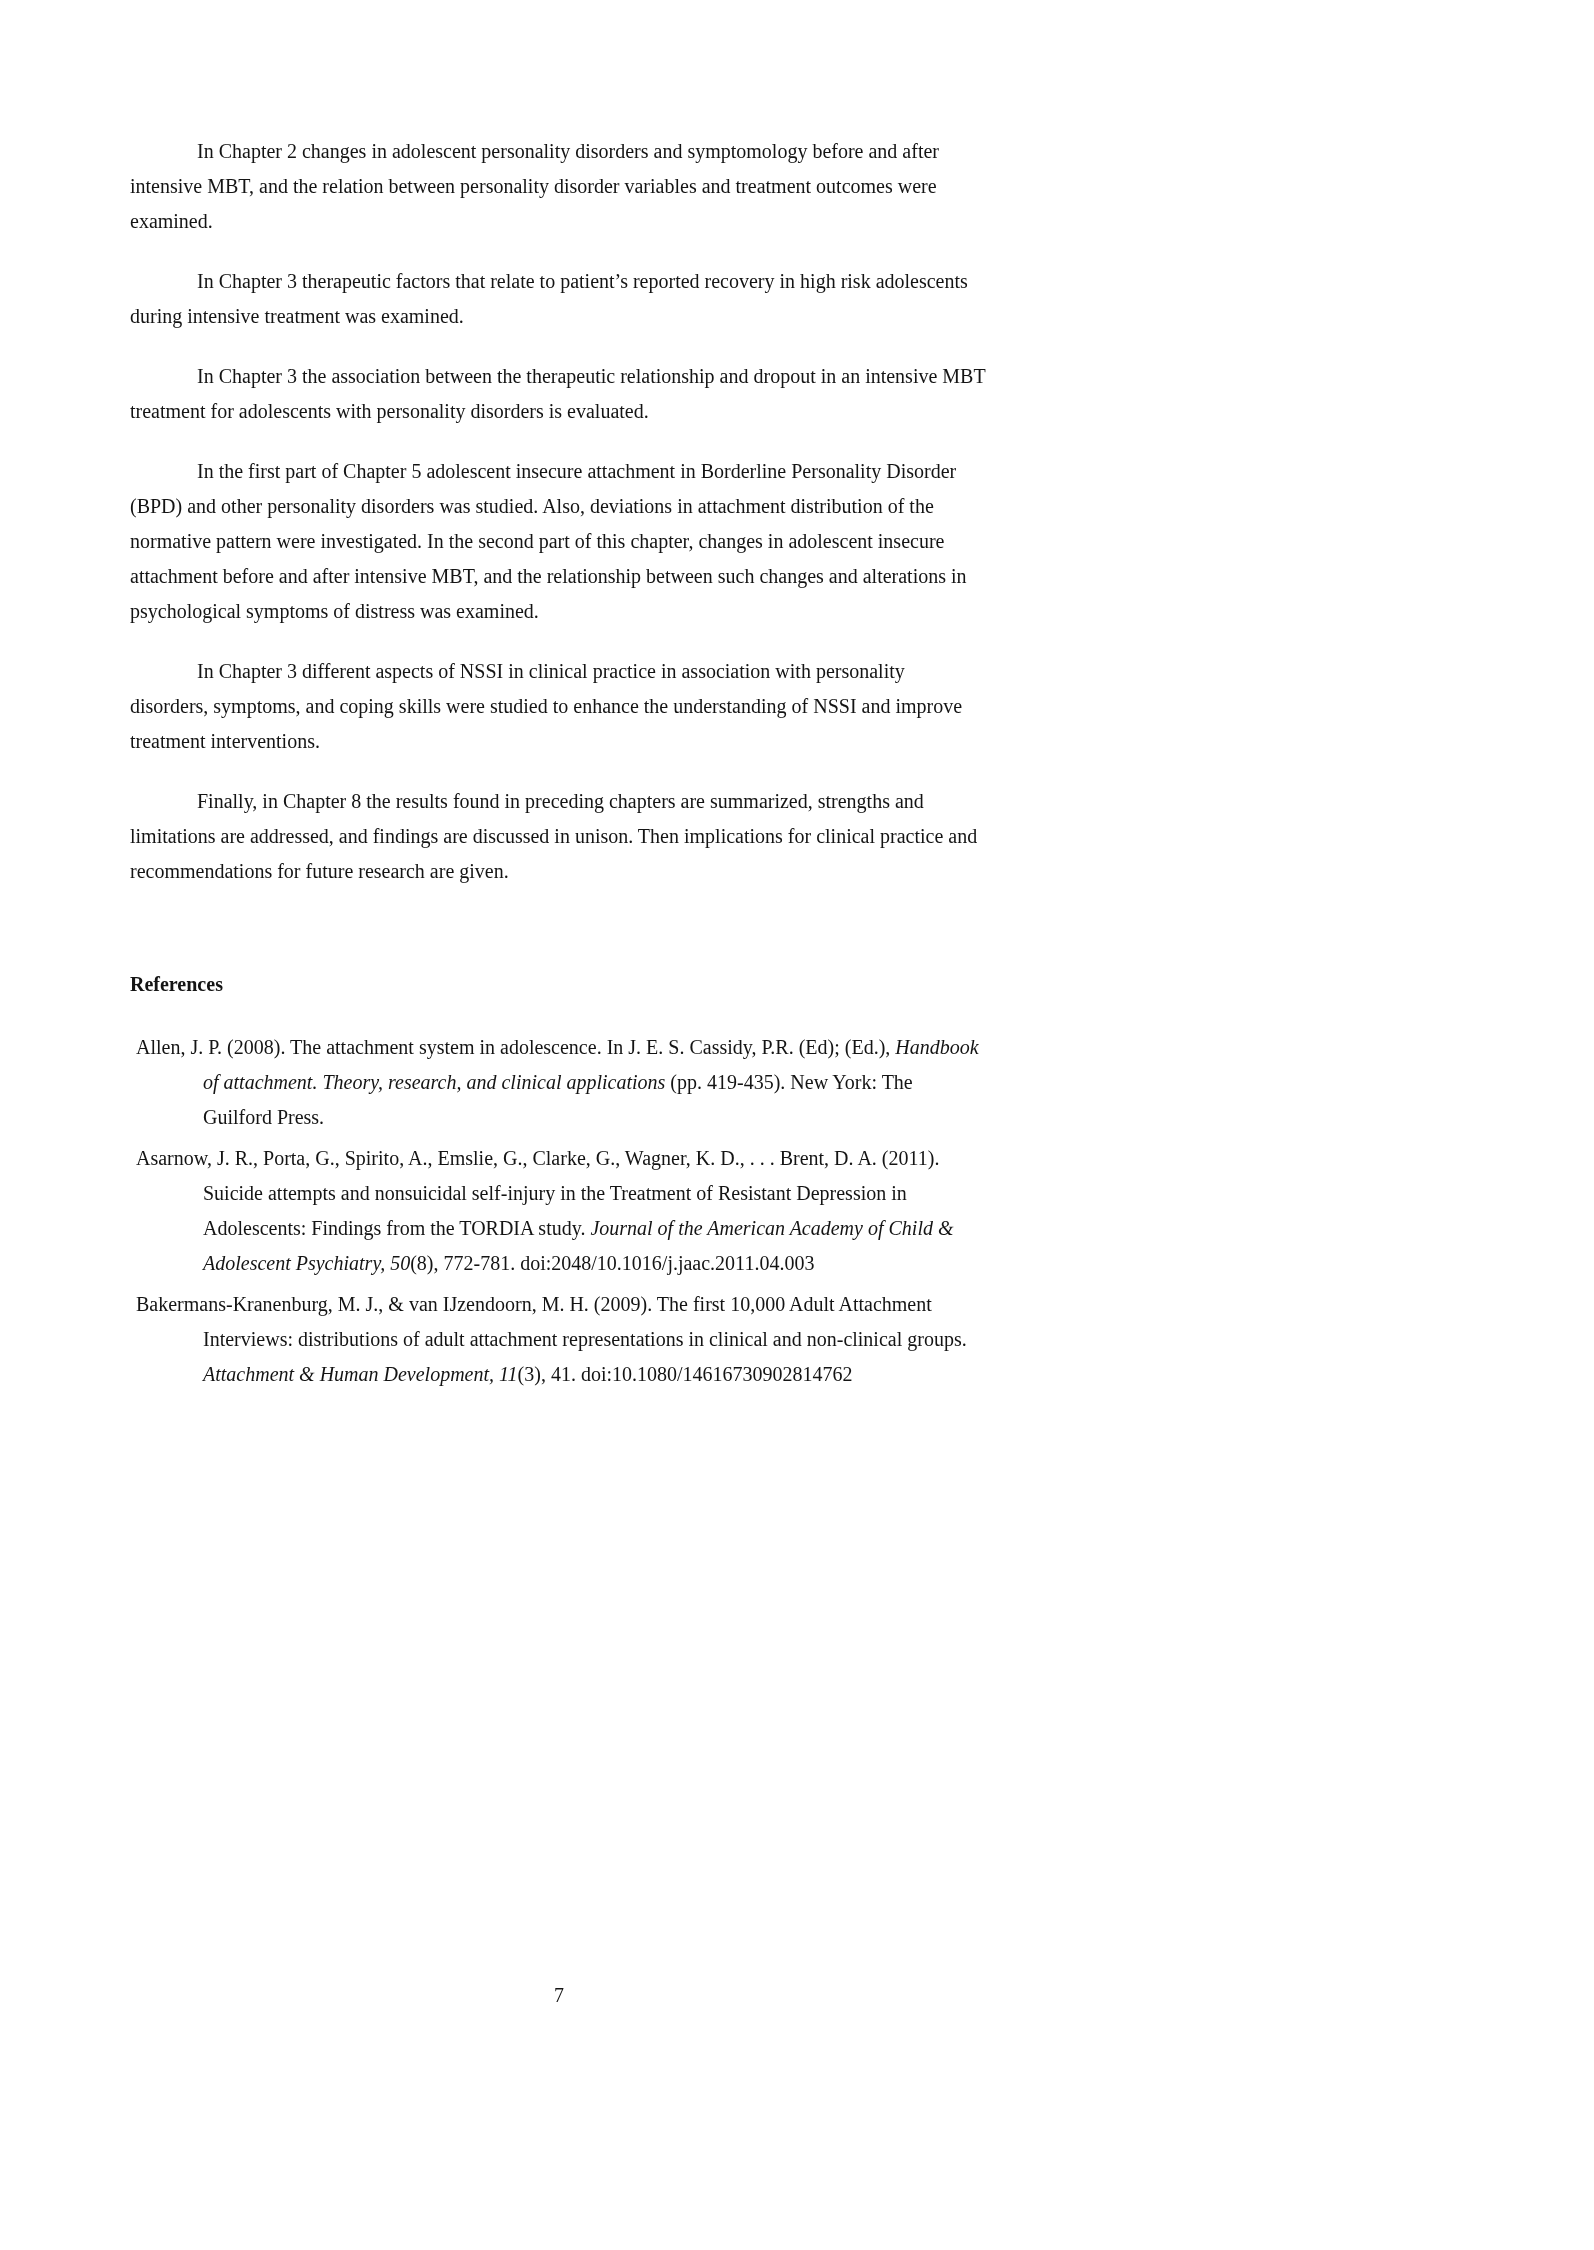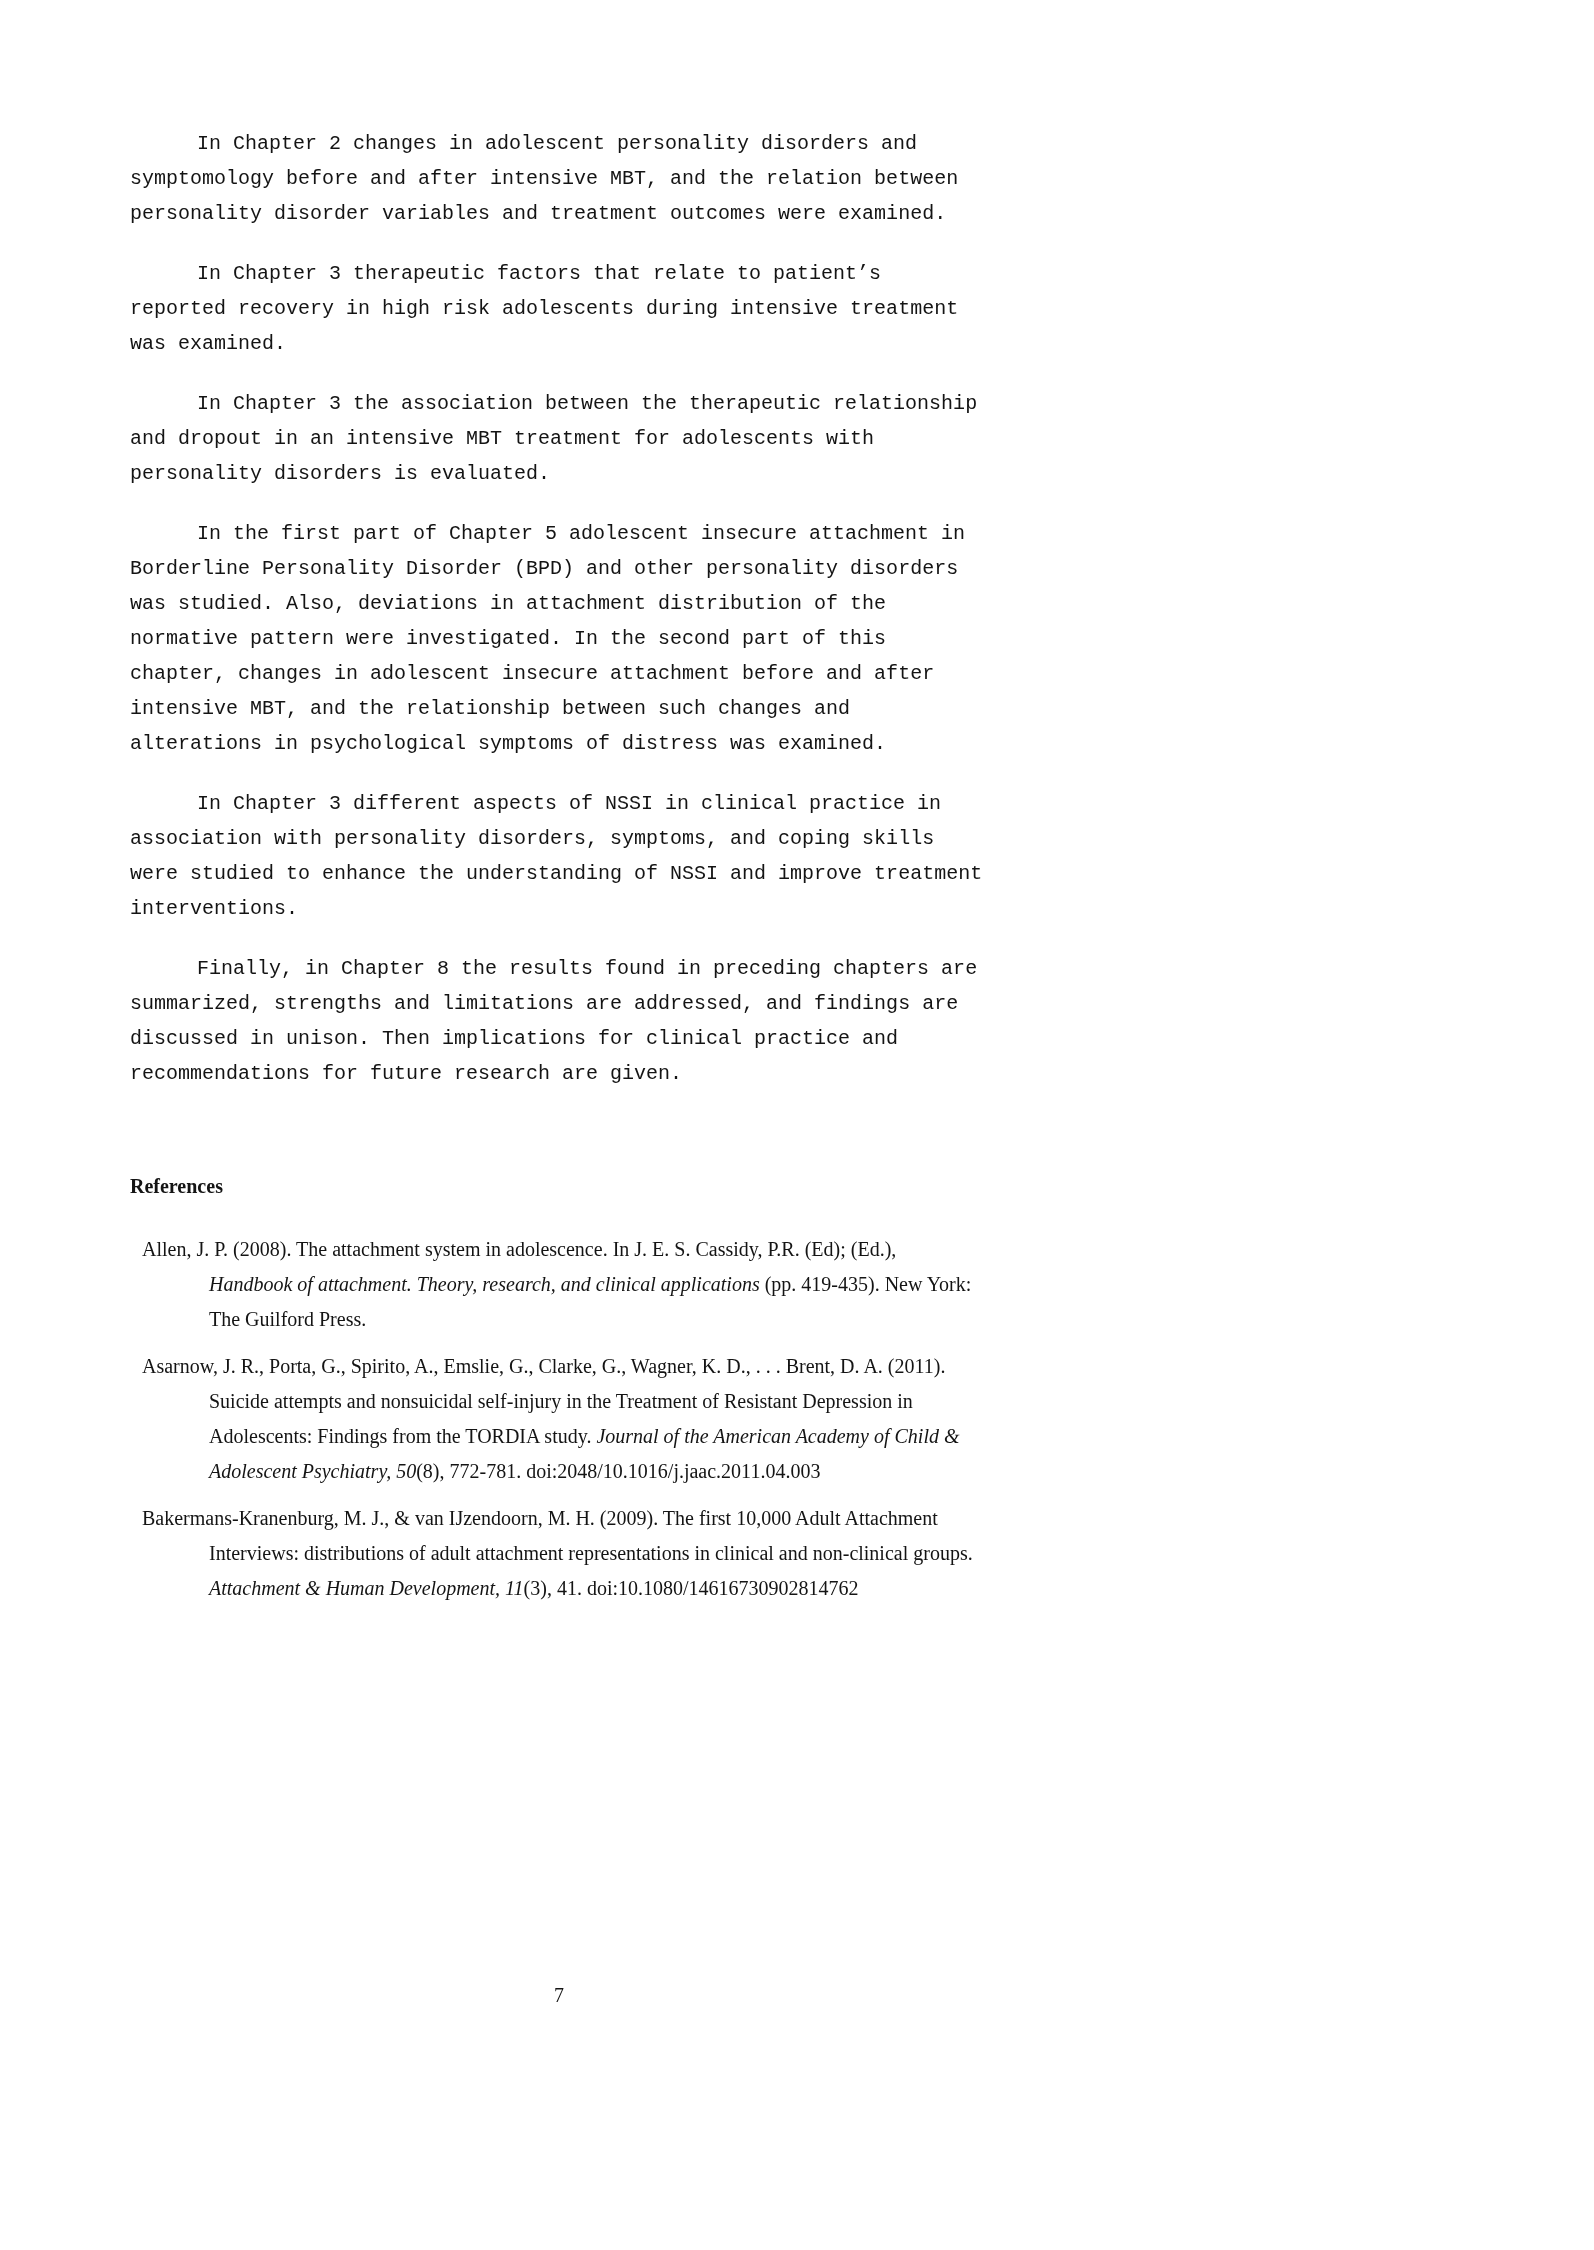--- a/index.html
+++ b/index.html
@@ -22,36 +22,35 @@
   .content {
     position: absolute;
     left: 130px;
     top: 126px;
     width: 858px;
     font-size: 20px;
     line-height: 35px;
     text-align: left;
   }
   p.para {
-    margin: 0 0 25px 0;
+    margin: 8px 0 25px 0;
     text-indent: 67px;
-    font-family: Liberation Mono, monospace;
   }
   .ref-heading {
     font-size: 20px;
     line-height: 35px;
     font-weight: bold;
     text-align: left;
     margin: 78px 0 28px 0;
   }
   .ref-list {
     margin: 0;
   }
   .ref-entry {
-    margin: 12px;
+    margin: 6px;
     padding-left: 67px;
     text-indent: -67px;
   }
   .italic {
     font-style: italic;
   }
   .page-number {
     position: absolute;
     left: 130px;
     top: 1978px;

